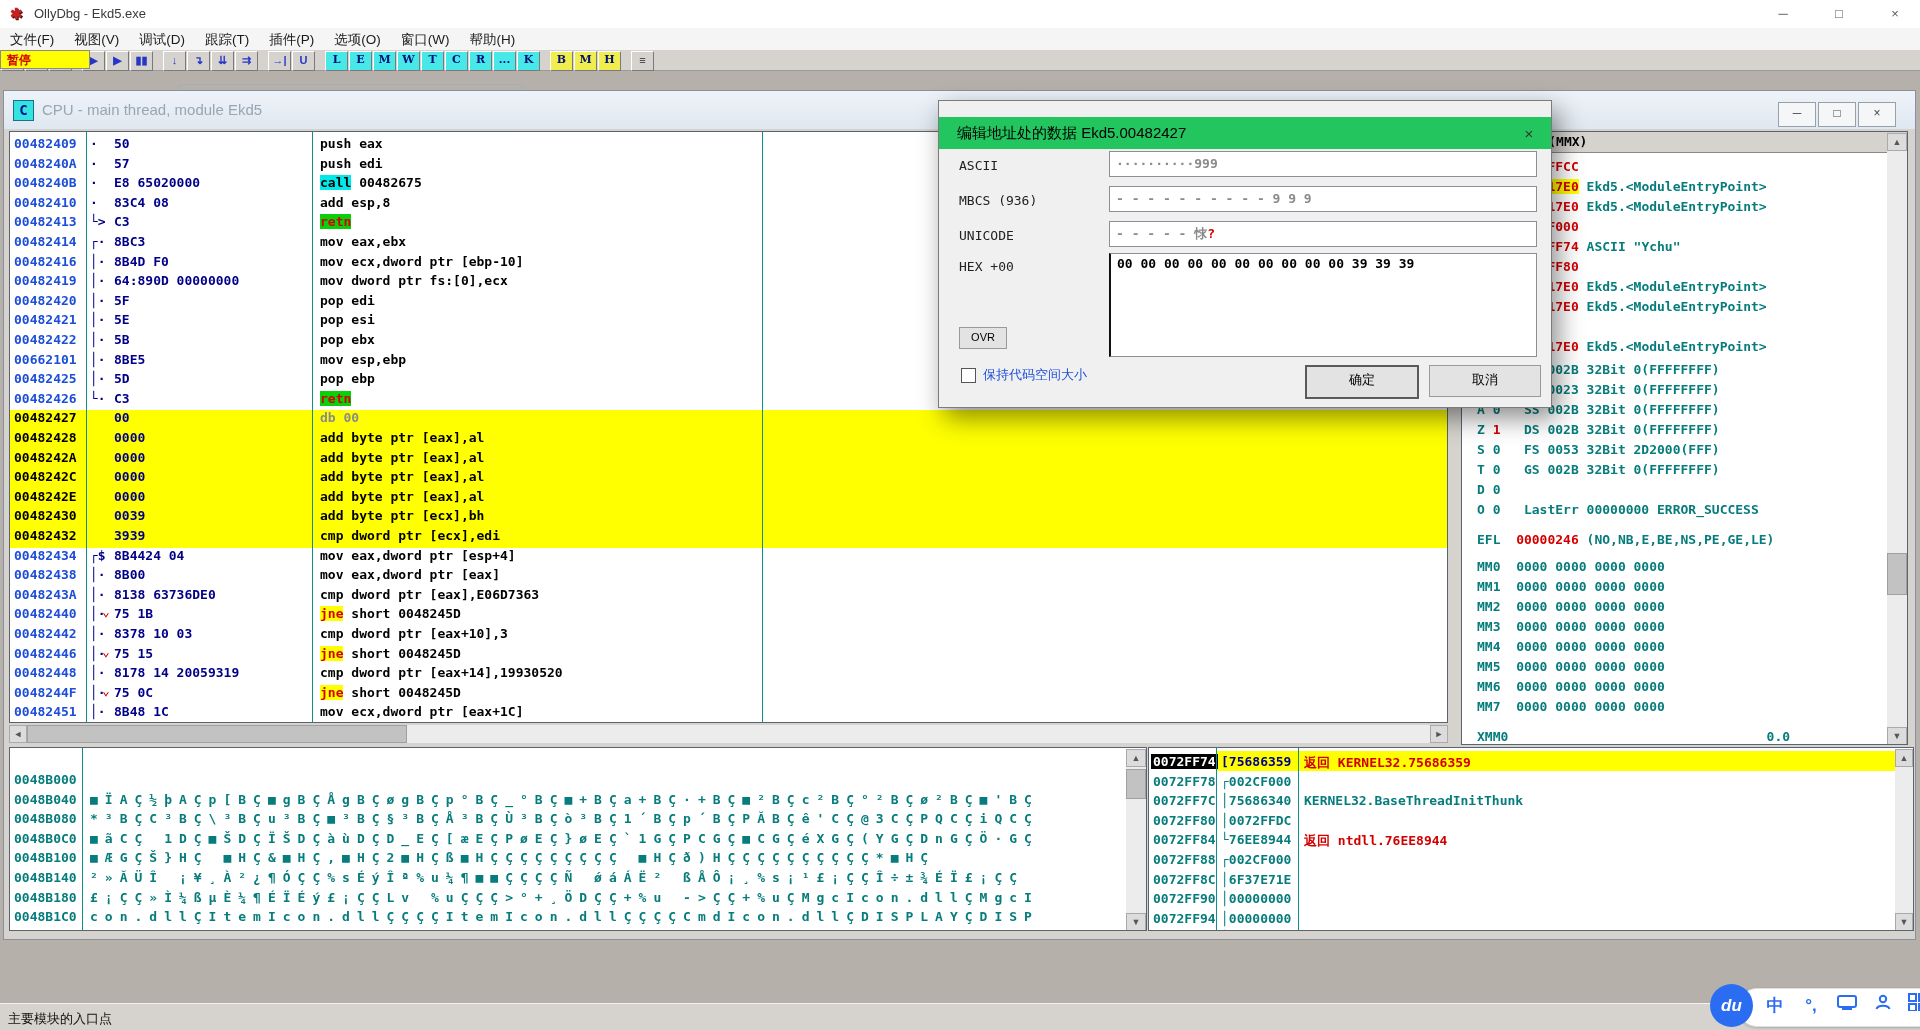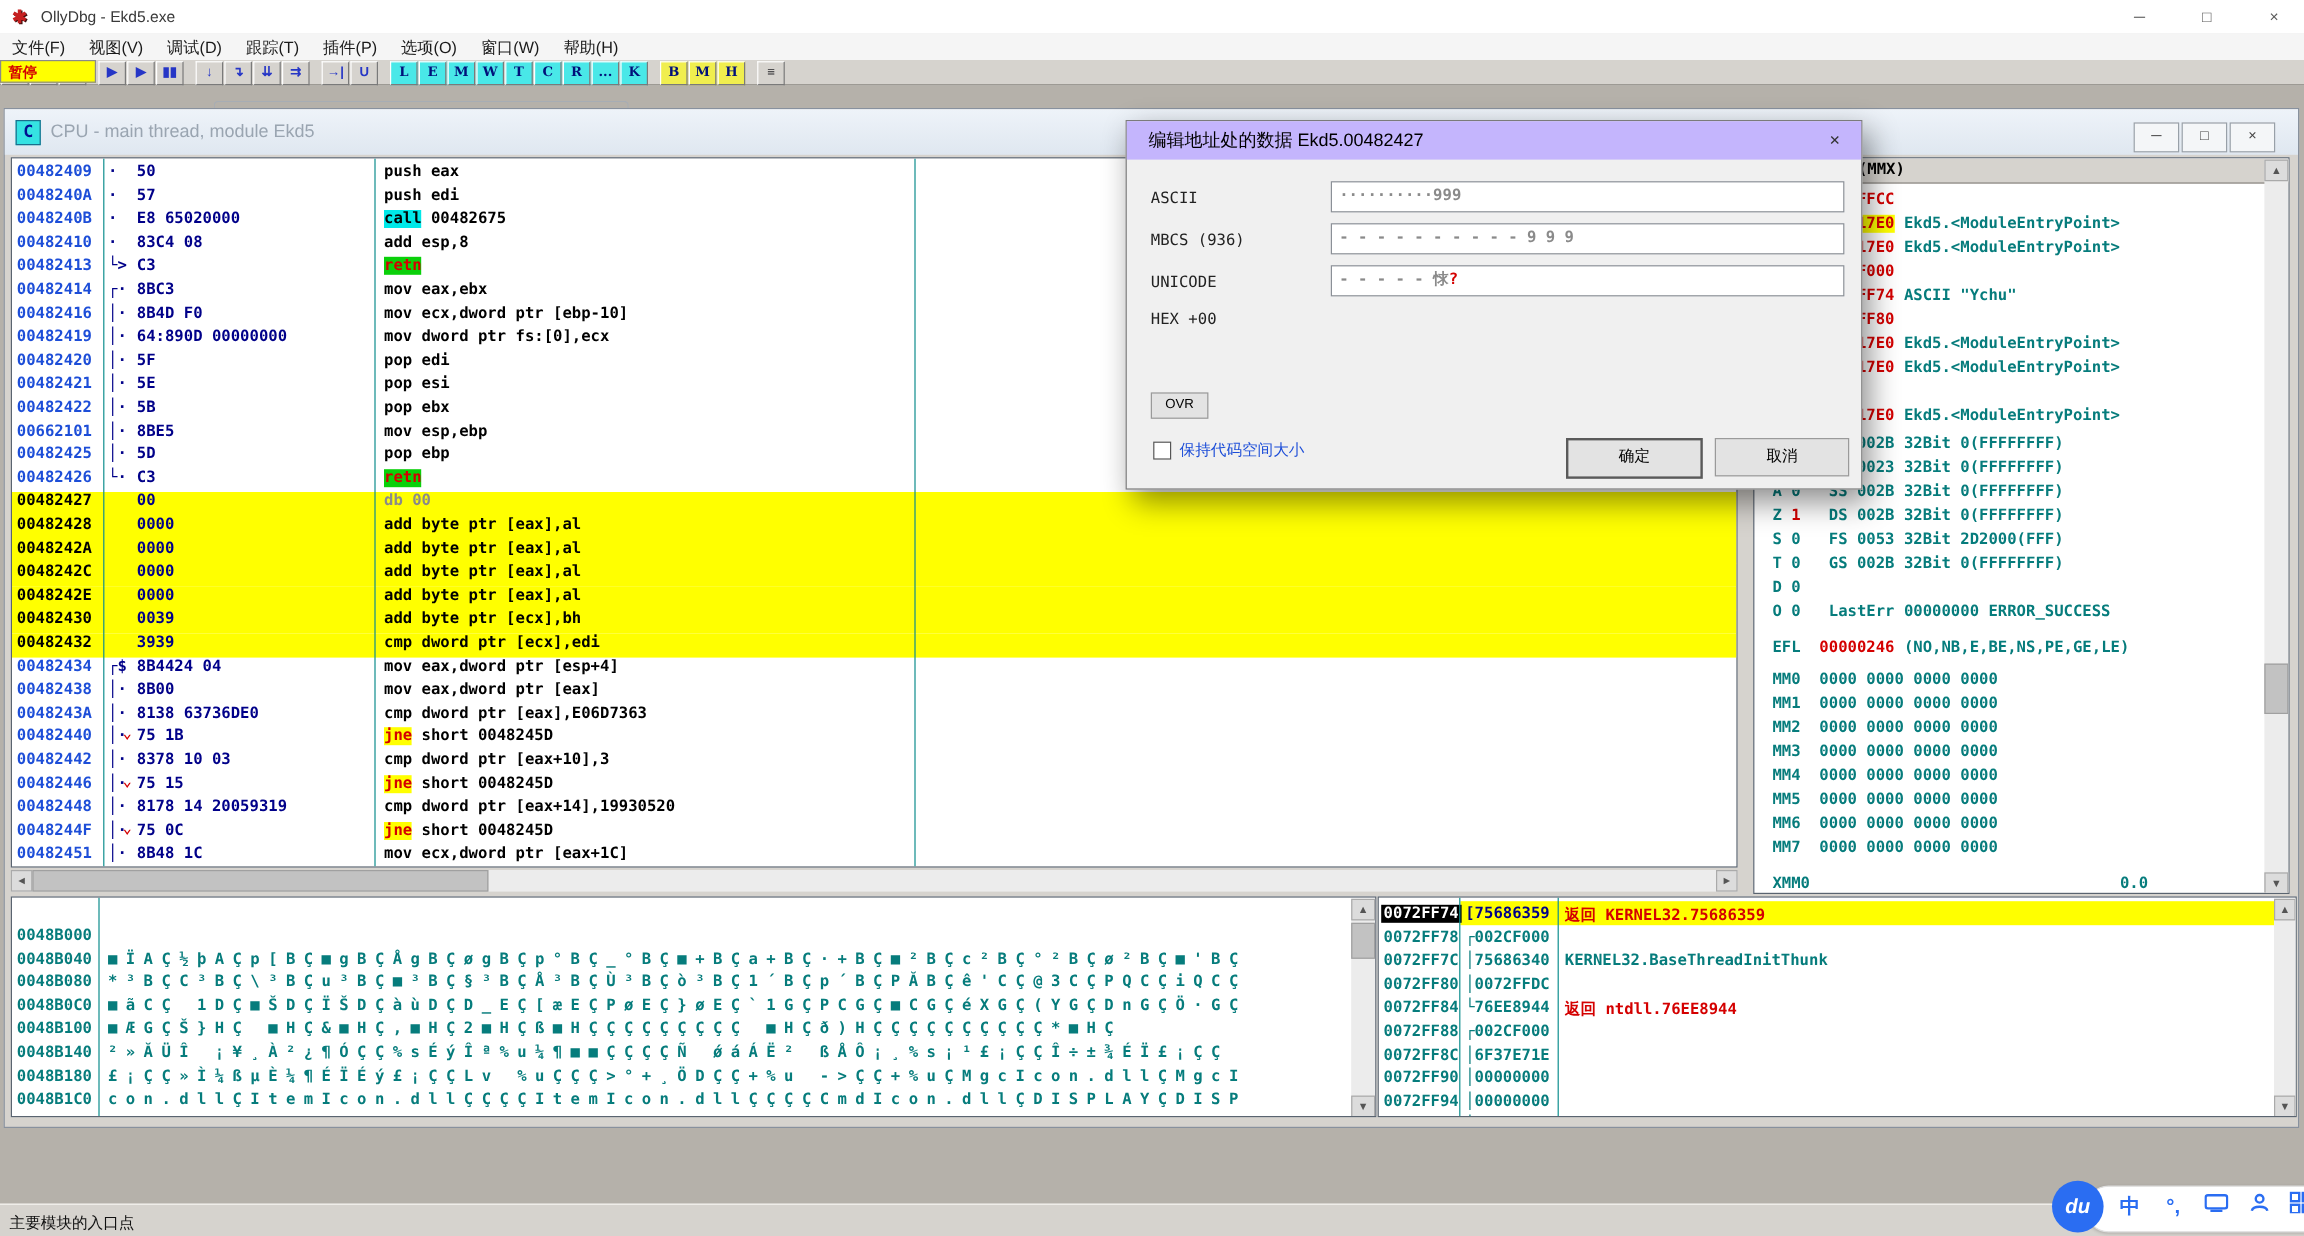--- a/index.html
+++ b/index.html
@@ -8,21 +8,21 @@
   .abs{position:absolute;}
   .mono{font-family:"DejaVu Sans Mono",monospace;font-size:13px;font-weight:bold;white-space:pre;}
   
   #titlebar{left:0;top:0;width:1920px;height:28px;background:#ffffff;border-bottom:1px solid #e4e4e4;}
   #app-icon{left:10px;top:5px;font-size:15px;color:#c62020;font-weight:bold;text-shadow:1px 1px 0 #40100f;}
   #app-title{left:34px;top:6px;font-size:13px;color:#3a3a3a;}
   .winbtn{top:0;width:46px;height:28px;text-align:center;line-height:28px;color:#5a5a5a;font-size:13px;}
   #menubar{left:0;top:28px;width:1920px;height:22px;background:#f5f5f5;}
   .menu-item{display:inline-block;padding:3px 10px;font-size:13.5px;color:#1a1a1a;}
   #toolbar{left:0;top:50px;width:1920px;height:20px;background:#d6d3ce;border-bottom:1px solid #9d9a94;}
-  #pause-box{left:0;top:50px;width:80px;height:19px;background:#ffff00;border:1px solid #8a8a8a;
+  #pause-box{left:0;top:50px;width:90px;height:19px;background:#ffff00;border:1px solid #8a8a8a;
              color:#d40000;font-size:12px;font-weight:bold;line-height:18px;padding-left:6px;box-sizing:border-box;}
   .tbtn{display:inline-block;vertical-align:top;width:21px;height:18px;margin:1px 0 0 1px;background:#d6d3ce;
         border:1px solid;border-color:#fff #7a7a7a #7a7a7a #fff;text-align:center;line-height:16px;
         font-size:11px;font-weight:bold;overflow:hidden;}
   .tbtn.cyan{background:#49e8e8;color:#00107a;font-family:"DejaVu Serif",serif;}
   .tbtn.yellow{background:#f0ee4e;color:#00107a;font-family:"DejaVu Serif",serif;}
   .tbtn.blue{color:#2636c6;}
   .tbtn.dark{color:#26262a;}
   .tspacer{display:inline-block;width:9px;height:18px;}
   .folder{display:inline-block;width:13px;height:9px;background:#e8d36a;border:1px solid #6a5a10;margin-top:4px;position:relative;}
@@ -51,21 +51,21 @@
   .sb{position:absolute;background:#ececec;}
   .sb .arrow{position:absolute;width:100%;height:18px;background:#dcdcdc;border:1px solid #aaa;box-sizing:border-box;
              color:#555;font-size:9px;text-align:center;line-height:16px;}
   .sb .thumb{position:absolute;background:#c2c2c2;border:1px solid #a0a0a0;box-sizing:border-box;}
   
   .pane-hdr{position:absolute;left:0;top:0;width:100%;height:20px;background:#d6d3ce;border-bottom:1px solid #8c8984;
             color:#000;}
   
   #dialog{left:938px;top:100px;width:612px;height:306px;background:#f0f0f0;border:1px solid #7b7b7b;
           box-shadow:6px 10px 24px rgba(0,0,0,.45);}
-  #dialog-titlebar{left:0;top:0;width:100%;height:32px;background:#c4b5fd;}
+  #dialog-titlebar{left:0;top:16px;width:100%;height:32px;background:#22c55e;}
   #dialog-title{left:18px;top:7px;font-size:15px;color:#000;}
   #dialog-close{left:576px;top:6px;width:28px;height:22px;text-align:center;line-height:22px;font-size:15px;color:#333;}
   .dlg-label{position:absolute;left:20px;font-family:"DejaVu Sans Mono",monospace;font-size:13px;color:#222;}
   .dlg-field{position:absolute;left:170px;width:428px;height:26px;background:#fff;border:1px solid #8b9097;
              box-sizing:border-box;font-family:"DejaVu Sans Mono",monospace;font-size:13px;font-weight:bold;
              line-height:24px;padding-left:6px;white-space:pre;overflow:hidden;}
   .dlg-btn{position:absolute;width:110px;height:30px;background:#e3e3e3;border:1px solid #9a9a9a;
            text-align:center;line-height:28px;font-size:13px;color:#000;}
   #dlg-ok{border:2px solid #5a5a5a;line-height:26px;}
   
@@ -238,20 +238,21 @@
   </div>
 
   <span class="dlg-label" style="top:57px">ASCII</span>
   <span class="dlg-label" style="top:92px">MBCS (936)</span>
   <span class="dlg-label" style="top:127px">UNICODE</span>
   <span class="dlg-label" style="top:158px">HEX +00</span>
 
   <div class="dlg-field c-gray" style="top:50px">··········999</div>
   <div class="dlg-field c-gray" style="top:85px">- - - - - - - - - - 9 9 9</div>
   <div class="dlg-field" style="top:120px"><span class="c-gray">- - - - - 㤹</span><span class="c-red">?</span></div>
+  <div class="dlg-field c-black" style="top:152px;height:104px;line-height:20px;border-left:2px solid #111;">00 00 00 00 00 00 00 00 00 00 39 39 39</div>
 
   <div class="dlg-btn" style="left:20px;top:226px;width:46px;height:20px;line-height:18px;font-size:11px;">OVR</div>
 
   <span class="abs" style="left:22px;top:267px;width:13px;height:13px;background:#fff;border:1px solid #555;"></span>
   <span class="abs" style="left:44px;top:265px;font-size:13px;color:#1d4ed8;">保持代码空间大小</span>
 
   <div id="dlg-ok" class="dlg-btn" style="left:366px;top:264px;">确定</div>
   <div class="dlg-btn" style="left:490px;top:264px;">取消</div>
 </div>
 

